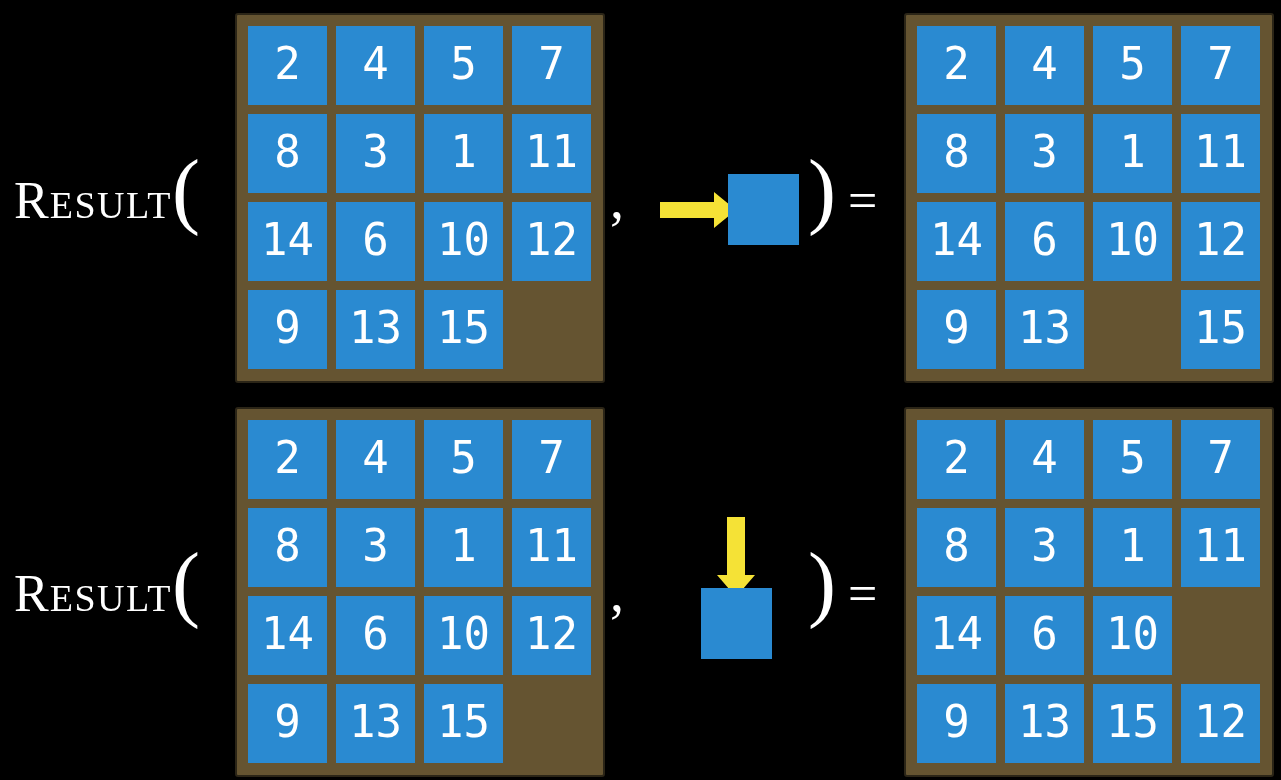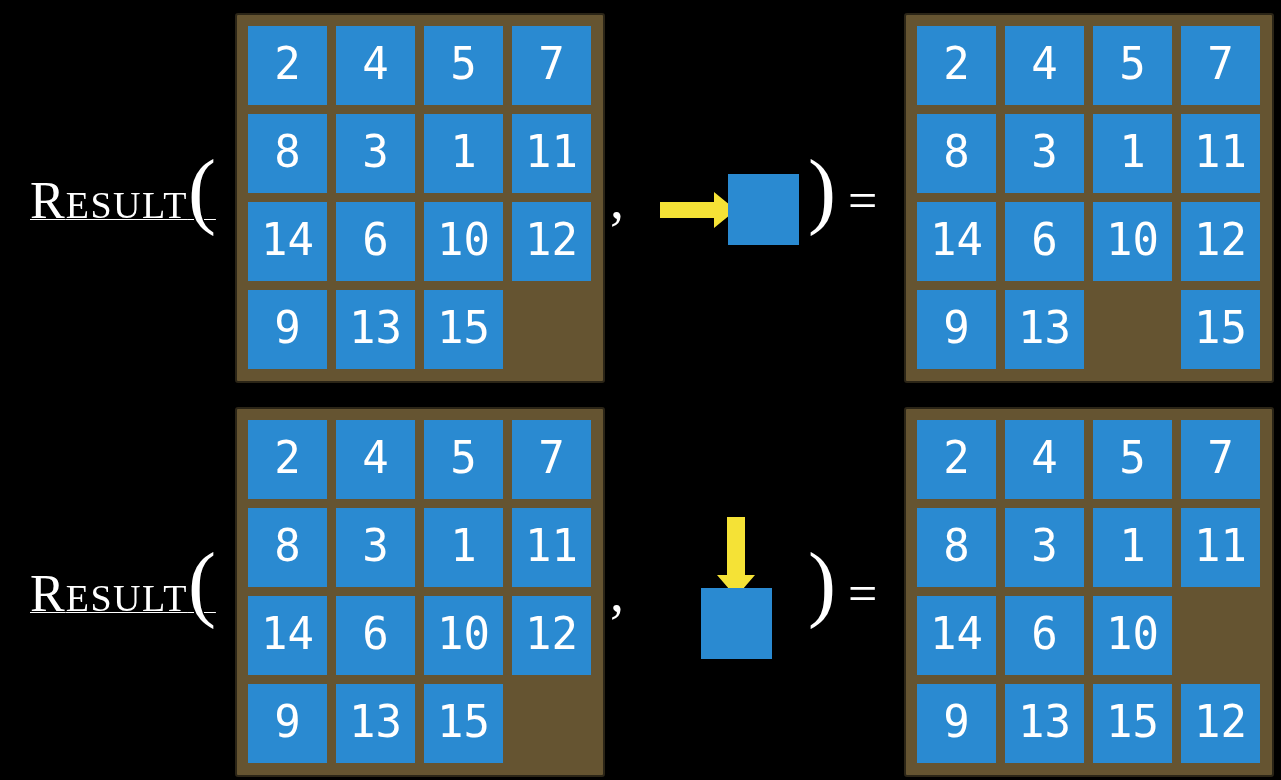--- a/index.html
+++ b/index.html
@@ -12,25 +12,24 @@
     width: 1281px;
     height: 780px;
     background: #000000;
     overflow: hidden;
     font-family: "Liberation Serif", serif;
   }
 
   
   .func-label {
     position: absolute;
-    left: 30px;
+    left: 14px;
     white-space: nowrap;
     color: #ffffff;
     line-height: 1;
-    text-decoration: underline;
   }
   .func-initial { font-size: 52px; letter-spacing: 1px; }
   .func-rest    { font-size: 38px; letter-spacing: 1.5px; }
   .big-paren    { font-size: 84px; letter-spacing: 0; }
 
   
   .board {
     position: absolute;
     width: 370px;
     height: 370px;

